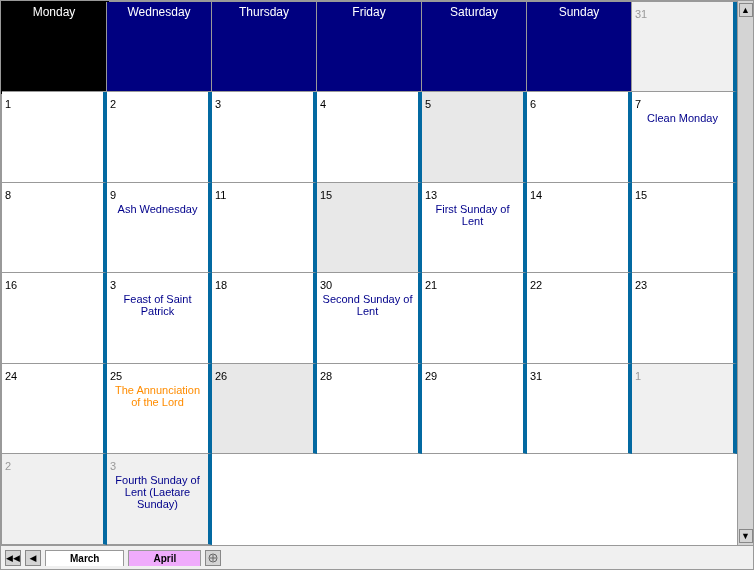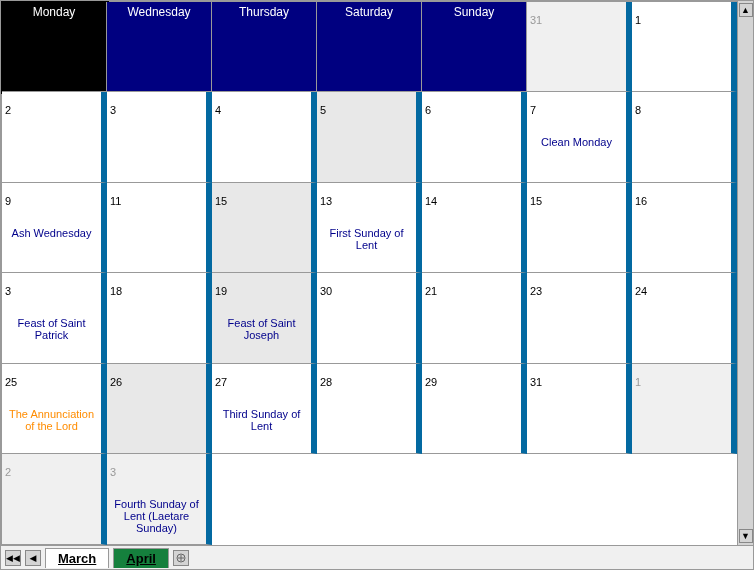--- a/index.html
+++ b/index.html
@@ -32,23 +32,23 @@
       border-right: 1px solid #999;
       border-bottom: 1px solid #999;
     }
 
     .day-header.selected {
       background: #000;
       outline: 2px solid #000;
     }
 
     .day-cell {
-      border-right: 6px solid #0369a1;
+      border-right: 4px solid #0369a1;
       border-bottom: 1px solid #999;
-      padding: 12px 3px;
+      padding: 6px 3px;
       vertical-align: top;
       background: #fff;
       min-height: 90px;
       position: relative;
     }
 
     .day-cell.other-month {
       background: #f0f0f0;
     }
 
@@ -65,21 +65,21 @@
 
     .day-number.other-month {
       color: #999;
     }
 
     .event-text {
       font-size: 11px;
       color: #00008B;
       text-align: center;
       display: block;
-      margin-top: 20px;
+      margin-top: 2px;
     }
 
     .event-text.orange {
       color: #FF8C00;
     }
 
     .event-text.blue {
       color: #00008B;
     }
 
@@ -100,32 +100,31 @@
       border: 1px solid #888;
       cursor: pointer;
       display: flex;
       align-items: center;
       justify-content: center;
       font-size: 9px;
       color: #000;
     }
 
     .tab {
-      padding: 2px 12px;
+      padding: 2px 24px;
       border: 1px solid #999;
       border-bottom: none;
       background: #fff;
       cursor: pointer;
-      font-size: 13px;
+      font-size: 10px;
       font-weight: bold;
-      text-decoration: underline;
     }
 
     .tab.inactive {
-      background: #15803d;
+      background: #f0abfc;
     }
 
     .tab-icon {
       width: 16px;
       height: 16px;
       background: #d4d4d4;
       border: 1px solid #888;
       cursor: pointer;
       display: flex;
       align-items: center;
@@ -149,20 +148,21 @@
   </style>
 </head>
 <body>
 
 <div class="calendar-container">
   <div class="main-area">
     <div class="calendar-grid" id="calendar-grid">
     <div class="day-header selected">Monday</div>
         <div class="day-header">Wednesday</div>
         <div class="day-header">Thursday</div>
+        <div class="day-header">Friday</div>
         <div class="day-header">Saturday</div>
         <div class="day-header">Sunday</div>
         <div class="day-cell other-month">
           <span class="day-number other-month">31</span>
         </div>
         <div class="day-cell">
           <span class="day-number">1</span>
         </div>
         <div class="day-cell">
           <span class="day-number">2</span>
@@ -209,46 +209,42 @@
         <div class="day-cell">
           <span class="day-number">16</span>
         </div>
         <div class="day-cell">
           <span class="day-number">3</span>
           <span class="event-text blue">Feast of Saint Patrick</span>
         </div>
         <div class="day-cell">
           <span class="day-number">18</span>
         </div>
-        <div class="day-cell saturday">
-          <span class="day-number">19</span>
-          <span class="event-text blue">Feast of Saint Joseph</span>
-        </div>
         <div class="day-cell">
           <span class="day-number">30</span>
+          <span class="event-text blue">Second Sunday of Lent</span>
         </div>
         <div class="day-cell">
           <span class="day-number">21</span>
+        </div>
+        <div class="day-cell">
+          <span class="day-number">22</span>
         </div>
         <div class="day-cell">
           <span class="day-number">23</span>
         </div>
         <div class="day-cell">
           <span class="day-number">24</span>
         </div>
         <div class="day-cell">
           <span class="day-number">25</span>
           <span class="event-text orange">The Annunciation of the Lord</span>
         </div>
         <div class="day-cell saturday">
           <span class="day-number">26</span>
-        </div>
-        <div class="day-cell">
-          <span class="day-number">27</span>
-          <span class="event-text blue">Third Sunday of Lent</span>
         </div>
         <div class="day-cell">
           <span class="day-number">28</span>
         </div>
         <div class="day-cell">
           <span class="day-number">29</span>
         </div>
         <div class="day-cell">
           <span class="day-number">31</span>
         </div>

